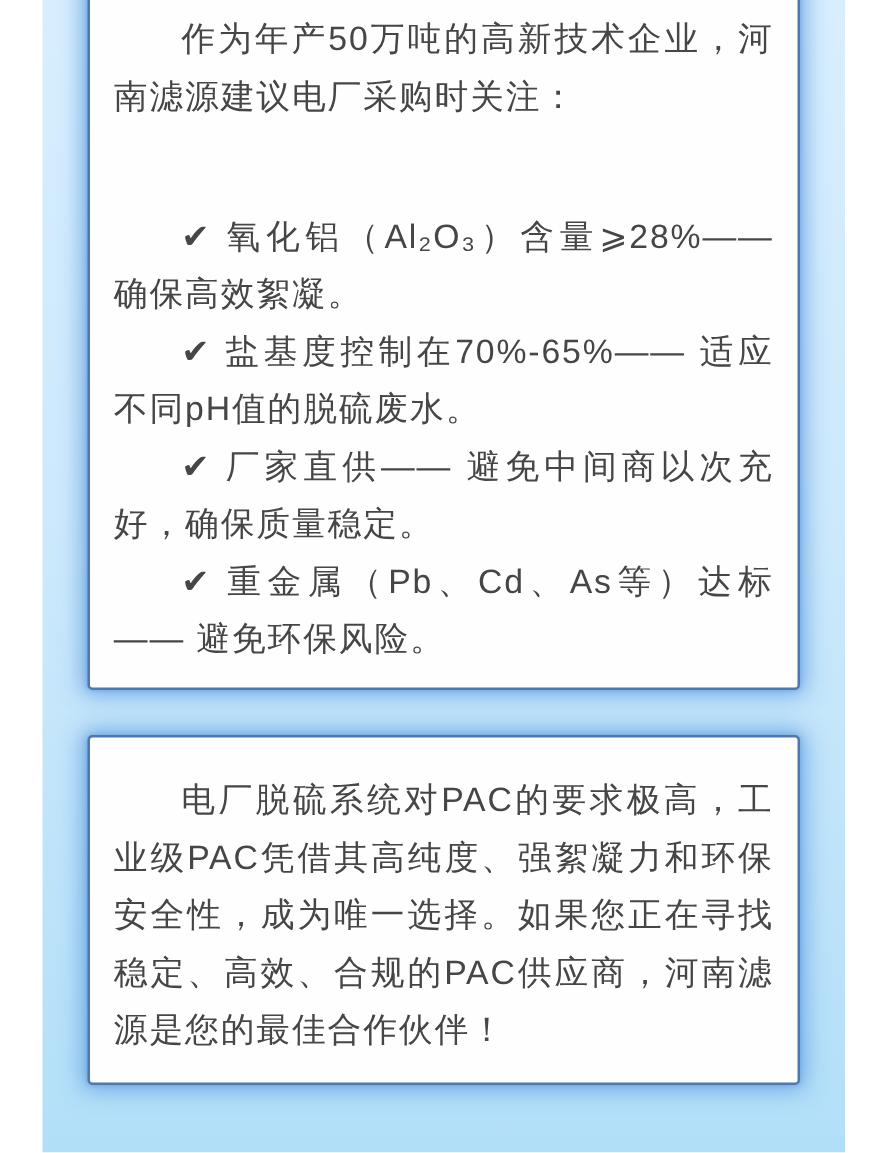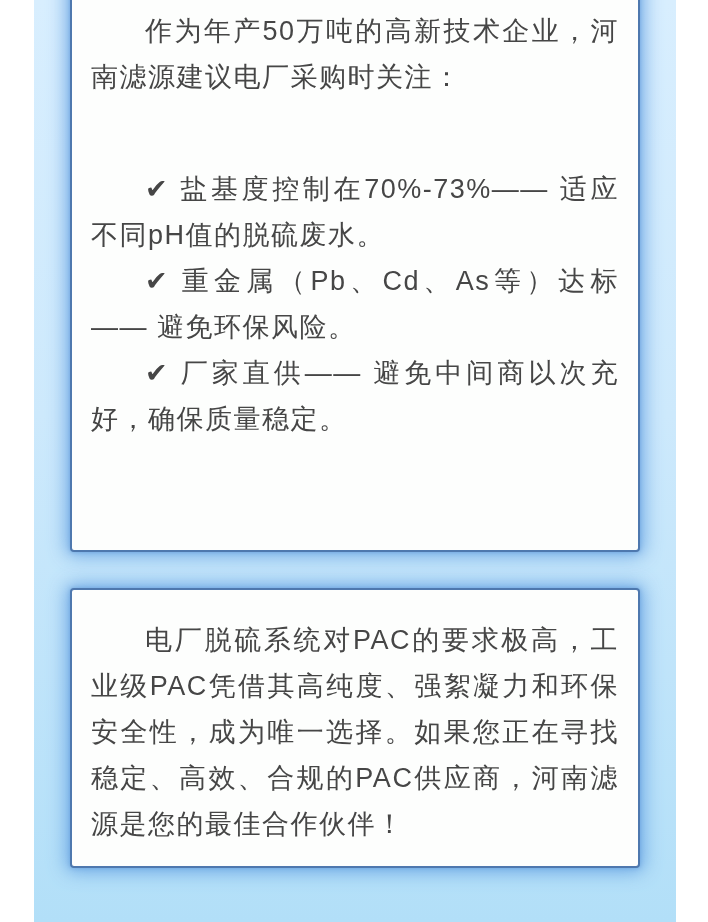--- a/index.html
+++ b/index.html
@@ -61,23 +61,24 @@
   }
 </style>
 </head>
 <body>
 
 <div class="column">
 
   <section class="card card-tips">
     <p class="intro">作为年产50万吨的高新技术企业，河南滤源建议电厂采购时关注：</p>
     <div>
-      <p>✔ 盐基度控制在70%-73%—— 适应不同pH值的脱硫废水。</p>
+      <p>✔ 氧化铝（Al₂O₃）含量⩾28%—— 确保高效絮凝。</p>
+      <p>✔ 盐基度控制在70%-65%—— 适应不同pH值的脱硫废水。</p>
+      <p>✔ 厂家直供—— 避免中间商以次充好，确保质量稳定。</p>
       <p>✔ 重金属（Pb、Cd、As等）达标—— 避免环保风险。</p>
-      <p>✔ 厂家直供—— 避免中间商以次充好，确保质量稳定。</p>
     </div>
   </section>
 
   <section class="card card-summary">
     <p>电厂脱硫系统对PAC的要求极高，工业级PAC凭借其高纯度、强絮凝力和环保安全性，成为唯一选择。如果您正在寻找稳定、高效、合规的PAC供应商，河南滤源是您的最佳合作伙伴！</p>
   </section>
 
 </div>
 
 </body></html>

